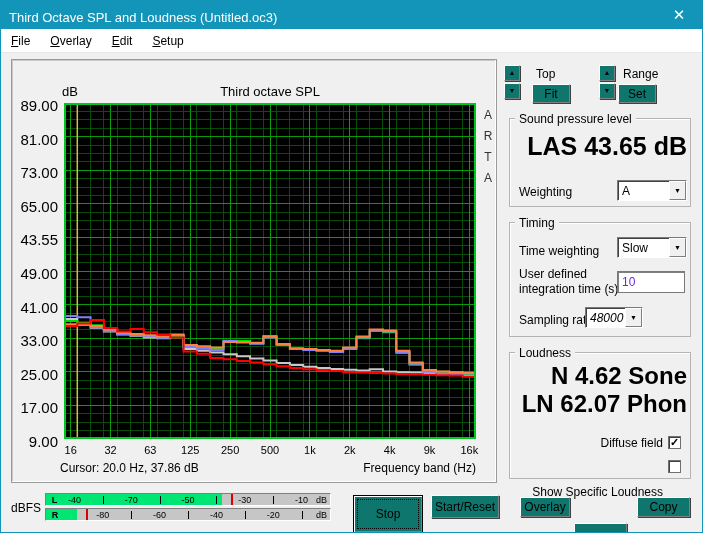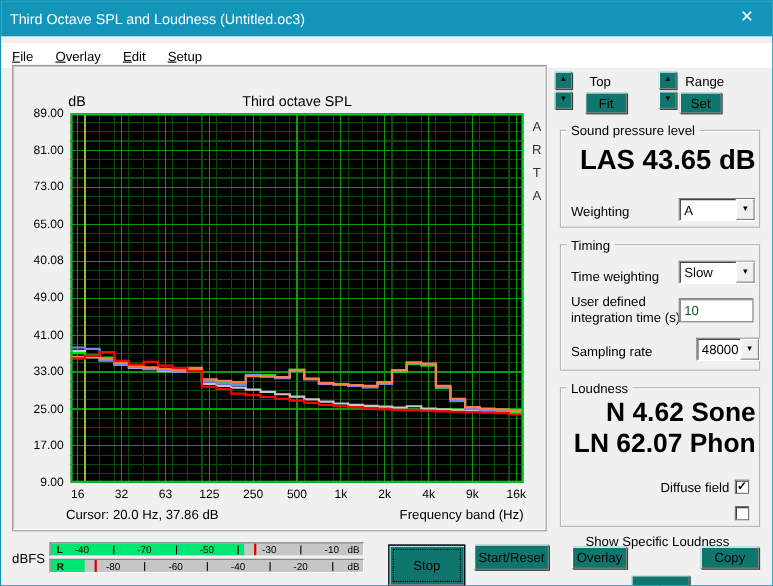--- a/index.html
+++ b/index.html
@@ -3,50 +3,50 @@
 <meta charset="utf-8">
 <style>
   html,body{margin:0;padding:0;background:#666;font-family:"Liberation Sans",sans-serif;}
   *{box-sizing:border-box;}
   .window{position:relative;width:703px;height:533px;background:#f0f0f0;border:1px solid #1295b9;overflow:hidden;}
   .titlebar{position:absolute;left:0;top:0;width:100%;height:32px;background:#1295b9;color:#fff;
             display:flex;align-items:center;padding-left:8px;font-size:13px;}
   .close-btn{position:absolute;right:0;top:0;width:46px;height:28px;display:flex;align-items:center;justify-content:center;
              color:#fff;font-size:15px;cursor:default;}
   .menubar{position:absolute;left:0;top:28px;width:100%;height:24px;background:#ffffff;display:flex;align-items:center;
-           font-size:12px;color:#000;border-bottom:1px solid #e8e8e8;margin-top:10px;}
+           font-size:12px;color:#000;border-bottom:1px solid #e8e8e8;}
   .menu-item{padding:3px 10px;cursor:default;}
   .menu-item .accel{text-decoration:underline;}
   .chart-panel{position:absolute;left:10px;top:58px;width:486px;height:424px;background:#f0f0f0;
                border:1px solid #9a9a9a;box-shadow:inset -1px -1px 0 #ffffff, inset 1px 1px 0 #c9c9c9;}
   .plot-svg{position:absolute;left:52px;top:43px;}
   .chart-unit{position:absolute;left:50px;top:24px;font-size:13px;color:#000;}
   .chart-title{position:absolute;left:52px;top:24px;width:412px;text-align:center;font-size:13px;color:#000;}
-  .ylab{position:absolute;width:46px;text-align:right;font-size:11px;color:#000;}
+  .ylab{position:absolute;width:46px;text-align:right;font-size:15px;color:#000;}
   .xlab{position:absolute;top:384px;width:40px;margin-left:-20px;text-align:center;font-size:11px;color:#000;}
   .cursor-text{position:absolute;left:48px;top:401px;font-size:12px;color:#000;}
   .freq-label{position:absolute;left:52px;top:401px;width:412px;text-align:right;font-size:12px;color:#000;}
   .watermark{position:absolute;left:468px;top:45px;width:16px;text-align:center;font-size:12px;color:#333;line-height:21px;}
   
   .btn{position:absolute;background:#0f766e;border:1px solid #808080;border-top-color:#fff;border-left-color:#fff;
        box-shadow:1px 1px 0 #404040;display:flex;align-items:center;justify-content:center;font-size:12px;color:#000;cursor:default;}
   .btn-default{border:1px solid #000;box-shadow:inset 1px 1px 0 #fff, inset -1px -1px 0 #808080;}
   .focus-rect{position:absolute;left:3px;top:3px;right:3px;bottom:3px;border:1px dotted #000;pointer-events:none;}
   .spin{font-size:7px;line-height:6px;}
   .grouplab{position:absolute;font-size:12px;color:#000;background:#f0f0f0;padding:0 4px;z-index:2;}
   .groupbox{position:absolute;border:1px solid #b4b4b4;box-shadow:inset 1px 1px 0 #fff;}
   .fieldlab{position:absolute;font-size:12px;color:#000;}
   .bigval{position:absolute;font-weight:bold;color:#000;text-align:right;}
   .combo{position:absolute;background:#fff;border:1px solid #7a7a7a;border-bottom-color:#fff;border-right-color:#fff;
          box-shadow:inset 1px 1px 0 #404040;display:flex;align-items:center;font-size:12px;color:#000;}
   .combo .val{flex:1;padding-left:4px;}
   .combo .arrow{width:17px;align-self:stretch;background:#f0f0f0;border:1px solid #808080;border-top-color:#fff;border-left-color:#fff;
                 display:flex;align-items:center;justify-content:center;font-size:7px;color:#000;}
   .edit{position:absolute;background:#fff;border:1px solid #7a7a7a;box-shadow:inset 1px 1px 0 #808080;
-        font-size:12px;color:#14532d;padding-left:4px;display:flex;align-items:center;}
+        font-size:12px;color:#6d28d9;padding-left:4px;display:flex;align-items:center;}
   .checkbox{position:absolute;width:13px;height:13px;background:#fff;border:1px solid #707070;box-shadow:inset 1px 1px 0 #404040;
             font-size:11px;line-height:11px;text-align:center;color:#000;font-weight:bold;cursor:default;}
   .meter{position:absolute;left:44px;top:492px;width:286px;height:28px;background:#f0f0f0;}
   .meter-row{position:absolute;left:0;width:286px;height:13px;background:#c6c6c6;border:1px solid #808080;
              border-bottom-color:#fff;border-right-color:#fff;overflow:hidden;}
   .meter-fill{position:absolute;left:0;top:0;height:100%;}
   .meter-peak{position:absolute;top:0;width:2px;height:100%;}
   .meter-txt{position:absolute;top:1px;font-size:9px;color:#000;transform:translateX(-50%);line-height:10px;}
   .meter-tick{position:absolute;top:2px;width:1px;height:8px;background:#000;}
   .lab-right{text-align:right;}
@@ -161,21 +161,21 @@
         <path d="M0 212.9 H13.3 V214.2 H26.6 V224.3 H39.9 V228.1 H53.2 V231.0 H66.5 V232.3 H79.7 V233.5 H93.0 V234.8 H106.3 V232.3 H119.6 V244.0 H132.9 V245.7 H146.2 V247.4 H159.5 V238.1 H172.8 V239.0 H186.1 V240.7 H199.4 V234.4 H212.6 V241.9 H225.9 V246.1 H239.2 V247.0 H252.5 V247.8 H265.8 V249.1 H279.1 V246.1 H292.4 V234.4 H305.7 V227.2 H319.0 V228.5 H332.3 V249.1 H345.5 V260.8 H358.8 V268.8 H372.1 V270.5 H385.4 V270.9 H398.7 V270.5 H412.0" fill="none" stroke="#8080ff" stroke-width="2"></path>
         <path d="M0 221.3 H13.3 V220.9 H26.6 V223.0 H39.9 V226.4 H53.2 V229.7 H66.5 V231.0 H79.7 V232.3 H93.0 V233.5 H106.3 V231.4 H119.6 V241.9 H132.9 V243.2 H146.2 V244.4 H159.5 V239.0 H172.8 V239.4 H186.1 V239.8 H199.4 V233.5 H212.6 V241.1 H225.9 V245.3 H239.2 V246.1 H252.5 V247.0 H265.8 V247.8 H279.1 V244.4 H292.4 V233.5 H305.7 V226.4 H319.0 V227.6 H332.3 V247.8 H345.5 V259.6 H358.8 V267.1 H372.1 V268.4 H385.4 V269.2 H398.7 V270.1 H412.0" fill="none" stroke="#ff8040" stroke-width="2"></path>
         <path d="M0 223.0 H13.3 V220.5 H26.6 V217.1 H39.9 V225.1 H53.2 V228.5 H66.5 V226.0 H79.7 V229.3 H93.0 V231.4 H106.3 V234.4 H119.6 V248.6 H132.9 V250.7 H146.2 V254.9 H159.5 V256.2 H172.8 V257.9 H186.1 V259.6 H199.4 V261.2 H212.6 V263.3 H225.9 V265.0 H239.2 V266.3 H252.5 V267.1 H265.8 V268.0 H279.1 V269.2 H292.4 V269.6 H305.7 V270.1 H319.0 V270.5 H332.3 V270.9 H345.5 V271.3 H358.8 V271.7 H372.1 V272.2 H385.4 V272.6 H398.7 V273.8 H412.0" fill="none" stroke="#ff0000" stroke-width="2"></path>
         <rect x="1" y="1" width="410" height="334" fill="none" stroke="#00c61e" stroke-width="2"></rect>
       </svg>
     <div id="ylabels">
         <div class="ylab" style="left: 0px; top: 37px;">89.00</div>
         <div class="ylab" style="left: 0px; top: 70.6px;">81.00</div>
         <div class="ylab" style="left: 0px; top: 104.2px;">73.00</div>
         <div class="ylab" style="left: 0px; top: 137.8px;">65.00</div>
-        <div class="ylab" style="left: 0px; top: 171.4px;">40.08</div>
+        <div class="ylab" style="left: 0px; top: 171.4px;">43.55</div>
         <div class="ylab" style="left: 0px; top: 205px;">49.00</div>
         <div class="ylab" style="left: 0px; top: 238.6px;">41.00</div>
         <div class="ylab" style="left: 0px; top: 272.2px;">33.00</div>
         <div class="ylab" style="left: 0px; top: 305.8px;">25.00</div>
         <div class="ylab" style="left: 0px; top: 339.4px;">17.00</div>
         <div class="ylab" style="left: 0px; top: 373px;">9.00</div>
       </div>
     <div id="xlabels">
         <div class="xlab" style="left: 58.6452px;">16</div>
         <div class="xlab" style="left: 98.5161px;">32</div>
@@ -234,21 +234,21 @@
   <div class="groupbox" style="left:508px;top:221px;width:182px;height:115px;"></div>
   <div class="fieldlab" style="left:518px;top:243px;">Time weighting</div>
   <div class="combo" style="left:616px;top:236px;width:70px;height:21px;">
     <span class="val">Slow</span>
     <span class="arrow">▼</span>
   </div>
   <div class="fieldlab" style="left:518px;top:266px;">User defined</div>
   <div class="fieldlab" style="left:518px;top:281px;">integration time (s)</div>
   <div class="edit" style="left:616px;top:270px;width:68px;height:22px;">10</div>
   <div class="fieldlab" style="left:518px;top:312px;">Sampling rate</div>
-  <div class="combo" style="left:632px;top:306px;width:58px;height:21px;">
+  <div class="combo" style="left:584px;top:306px;width:58px;height:21px;font-style:italic;">
     <span class="val">48000</span>
     <span class="arrow">▼</span>
   </div>
 
   <div class="grouplab" style="left:514px;top:345px;">Loudness</div>
   <div class="groupbox" style="left:508px;top:351px;width:182px;height:127px;"></div>
   <div class="bigval" style="left:508px;top:361px;width:178px;font-size:24px;">N 4.62 Sone</div>
   <div class="bigval" style="left:508px;top:389px;width:178px;font-size:24px;">LN 62.07 Phon</div>
   <div class="fieldlab lab-right" style="left:518px;top:435px;width:144px;">Diffuse field</div>
   <div class="checkbox" style="left:667px;top:435px;">✓</div>

